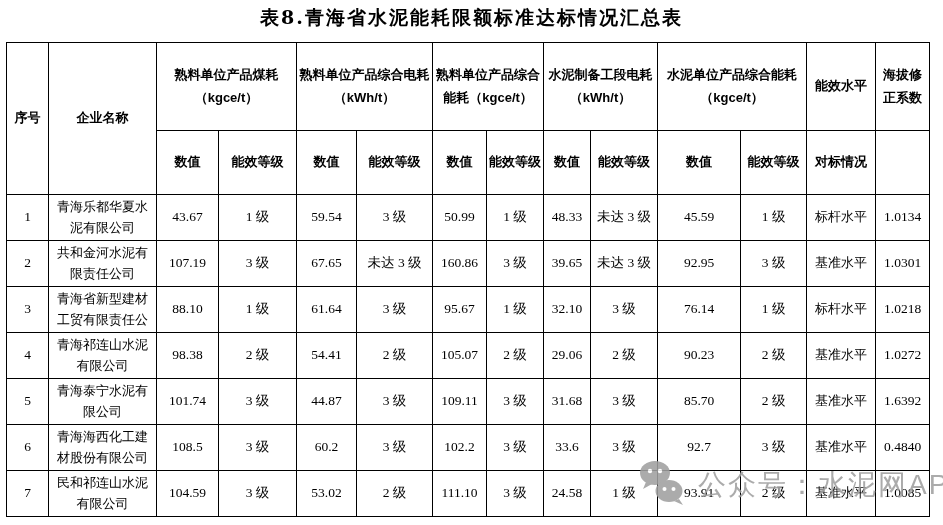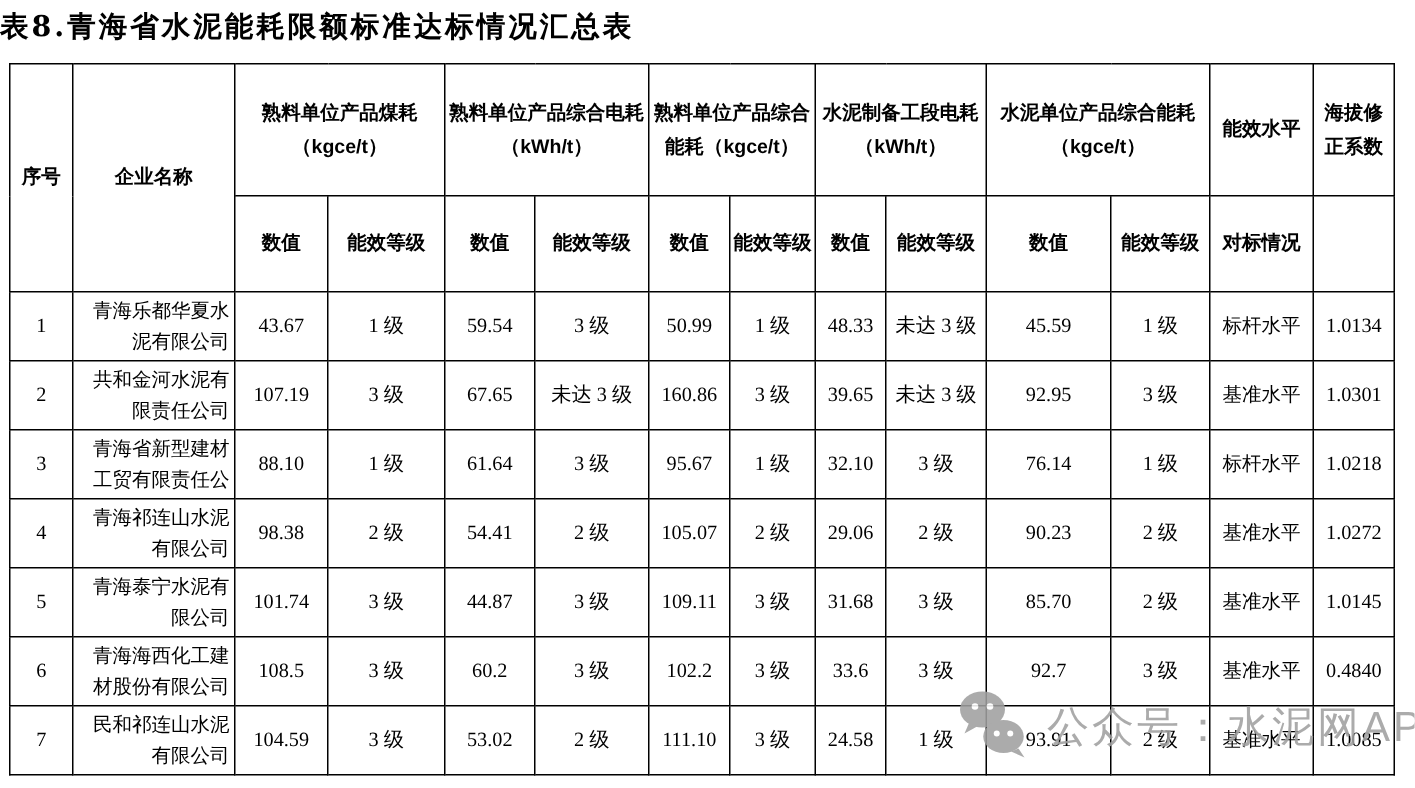--- a/index.html
+++ b/index.html
@@ -9,20 +9,21 @@
     background: #ffffff;
     overflow: hidden;
     font-family: "Liberation Serif", "DejaVu Serif", serif;
     color: #000;
     position: relative;
   }
   .page-title {
     position: absolute;
     top: 5px; left: 0;
     width: 100%;
+    text-align: center;
     font-family: "DejaVu Serif", "Liberation Serif", serif;
     font-weight: bold;
     font-size: 19px;
     letter-spacing: 2px;
   }
   table.summary {
     position: absolute;
     left: 6px; top: 42px;
     width: 923px;
     border-collapse: collapse;
@@ -48,21 +49,20 @@
     font-size: 13px;
     line-height: 1.55;
   }
   .summary td.num, .summary td.grade, .summary td.seq, .summary td.alt {
     white-space: nowrap;
     font-size: 13.5px;
   }
   .summary td.company {
     font-size: 13px;
     padding: 0 3px;
-    text-align: right;
   }
   .summary td.bench { white-space: nowrap; }
   .watermark {
     position: absolute;
     left: 638px; top: 460px;
     height: 50px;
     display: flex;
     align-items: center;
     gap: 10px;
     z-index: 5;
@@ -198,21 +198,21 @@
     <td class="grade">3 级</td>
     <td class="num">44.87</td>
     <td class="grade">3 级</td>
     <td class="num">109.11</td>
     <td class="grade">3 级</td>
     <td class="num">31.68</td>
     <td class="grade">3 级</td>
     <td class="num">85.70</td>
     <td class="grade">2 级</td>
     <td class="bench">基准水平</td>
-    <td class="alt">1.0145</td>
+    <td class="alt">1.6392</td>
   </tr>
       <tr>
     <td class="seq">6</td>
     <td class="company">青海海西化工建材股份有限公司</td>
     <td class="num">108.5</td>
     <td class="grade">3 级</td>
     <td class="num">60.2</td>
     <td class="grade">3 级</td>
     <td class="num">102.2</td>
     <td class="grade">3 级</td>

